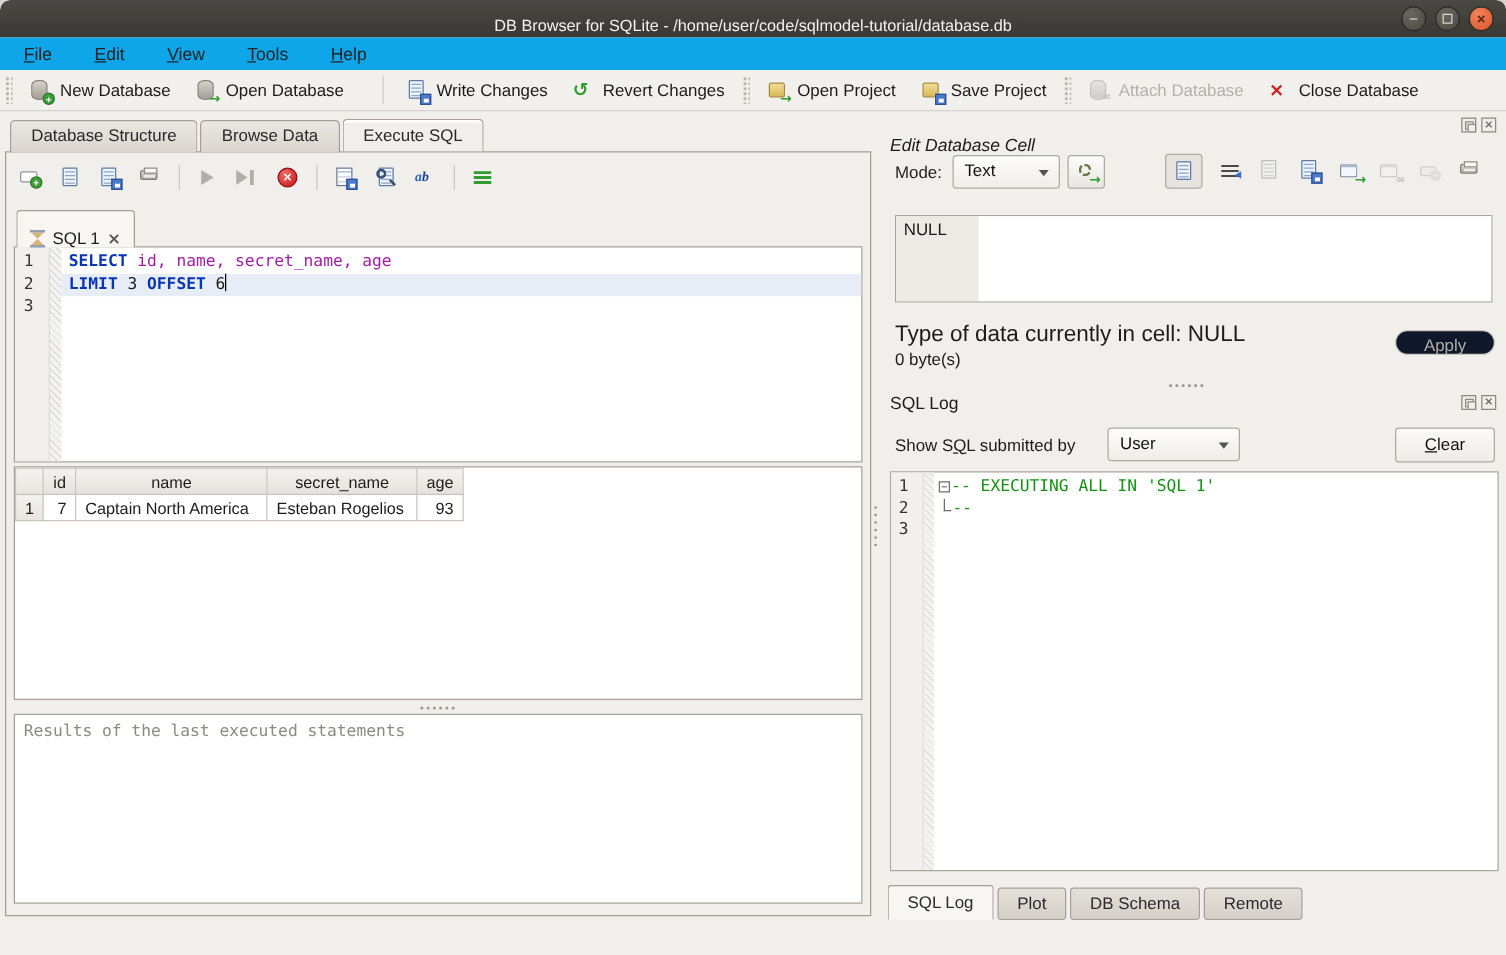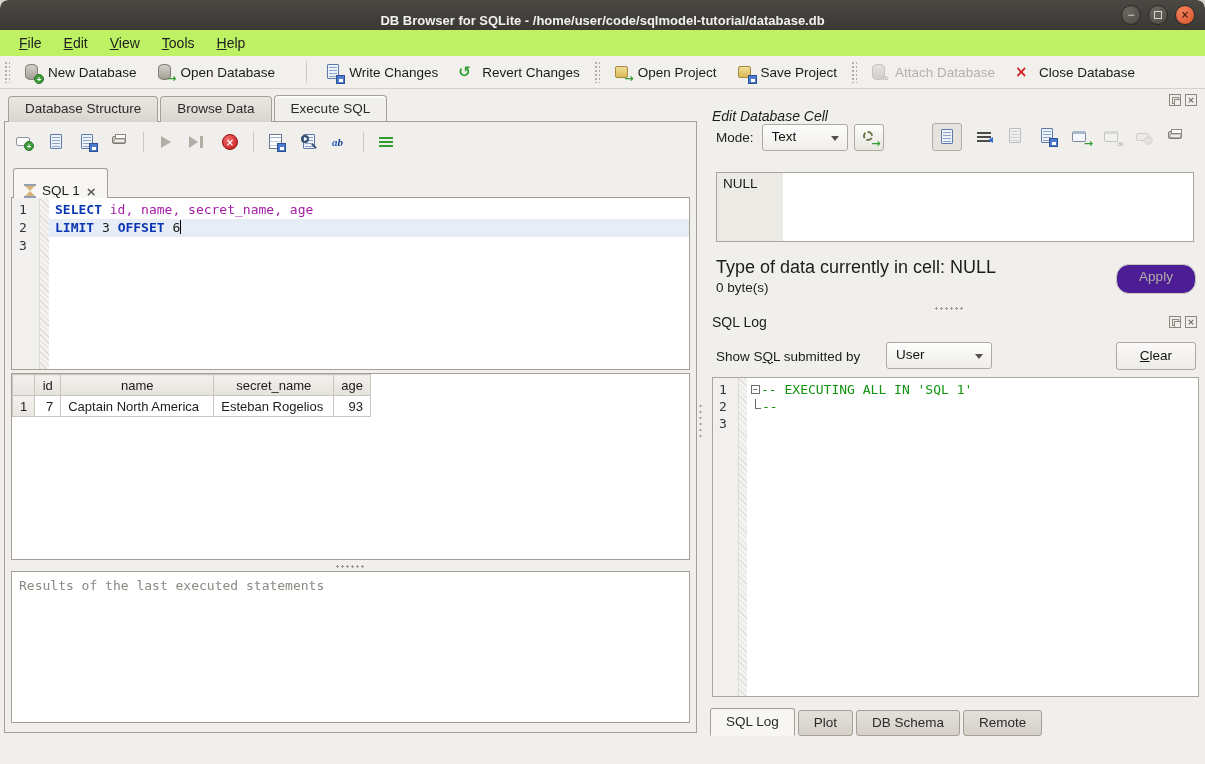--- a/index.html
+++ b/index.html
@@ -5,32 +5,32 @@
   * { margin:0; padding:0; box-sizing:border-box; }
   html,body { background:#d9d5ce; }
   #app { position:relative; width:1205px; height:764px; background:#f1efec;
          font-family:"Liberation Sans", sans-serif; font-size:13px; color:#1c1c1c;
          overflow:hidden; border-radius:8px 8px 0 0; }
 
   
   .titlebar { position:absolute; left:0; top:0; width:1205px; height:30px;
     background:linear-gradient(#4b4944,#3a3834); border-radius:8px 8px 0 0;
     display:flex; align-items:center; justify-content:center; }
-  .titlebar .title { color:#f2f1ef; font-weight:bold; font-size:13px;margin-top:10px; }
+  .titlebar .title { color:#f2f1ef; font-weight:normal; font-size:13px;margin-top:10px; }
   .winbtns { position:absolute; right:10px; top:5px; display:flex; gap:7px; }
   .winbtn { width:20px; height:20px; border-radius:50%; border:1px solid #2b2a27;
     background:radial-gradient(circle at 35% 30%, #6a675f, #4a4842);
     color:#dcdad6; font-size:12px; line-height:18px; text-align:center; }
   .winbtn.close { background:radial-gradient(circle at 35% 30%, #f2825c, #d8552b);
     color:#5d2713; font-weight:bold; }
   .winbtn.max i { display:block; width:8px; height:8px; border:1px solid #d8d6d2; margin:5px auto; }
 
   
   .menubar { position:absolute; left:0; top:30px; width:1205px; height:26px;
-    background:#bef264; display:flex; align-items:center; padding-left:8px; }
+    background:#0ea5e9; display:flex; align-items:center; padding-left:8px;gap:12px; }
   .mi { display:inline-block; padding:3px 11px; font-size:14px; color:#222; }
   .mi::first-letter { text-decoration:underline; }
 
   
   .toolbar { position:absolute; left:0; top:56px; width:1205px; height:33px;
     background:#f2f0ed; border-bottom:1px solid #d6d2cb; display:flex; align-items:center; }
   .grip-v { width:6px; height:22px; margin:0 4px;
     background-image:radial-gradient(circle,#b3aea6 1px,transparent 1.3px); background-size:4px 4px; }
   .tsep { width:1px; height:22px; background:#cdc9c2; margin:0 8px; }
   .tbtn { display:flex; align-items:center; gap:7px; padding:4px 10px; font-size:13.5px; color:#1b1b1b; }
@@ -176,22 +176,22 @@
     border-radius:50%; background:#c9c5bf; color:#fff; font:bold 8px/9px "Liberation Sans",sans-serif; text-align:center; }
 
   .cellbox { position:absolute; left:12px; top:82px; width:478px; height:70px; border:1px solid #a9a49c;
     background:#fff; display:flex; }
   .cellbox .nullcol { width:66px; background:#eceae5; padding:3px 6px; font-size:13.5px; color:#191919; }
 
   .type-text { position:absolute; left:12px; top:167px; font-size:18px; }
   .size-text { position:absolute; left:12px; top:190px; font-size:13.5px; }
   .btn { border:1px solid #aeaaa2; border-radius:3px; background:linear-gradient(#fbfaf9,#edebe7);
     font-size:13.5px; text-align:center; color:#111; }
-  .btn.apply { position:absolute; left:412px; top:174px; width:80px; height:30px; line-height:24px;
-    background:#4c1d95; border-color:#ccc8c1; color:#b2aea8;border-radius:13px; }
+  .btn.apply { position:absolute; left:412px; top:174px; width:80px; height:20px; line-height:24px;
+    background:#0f172a; border-color:#ccc8c1; color:#b2aea8;border-radius:13px; }
   .btn.clear { position:absolute; left:412px; top:252px; width:80px; height:28px; line-height:26px; }
   .btn.clear::first-letter { text-decoration:underline; }
 
   .show-row { position:absolute; left:12px; top:252px; height:28px; display:flex; align-items:center; font-size:13.5px; }
   .show-row .combo { position:absolute; left:170px; top:0; width:106px; }
 
   .logbox { position:absolute; left:8px; top:287px; width:487px; height:320px; background:#fff;
     border:1px solid #a9a49c; display:flex; font:13px/17px "DejaVu Sans Mono",monospace; }
   .logbox .gutter { width:26px; padding-left:6px; }
   .logbox .gutter div { height:17px; }

